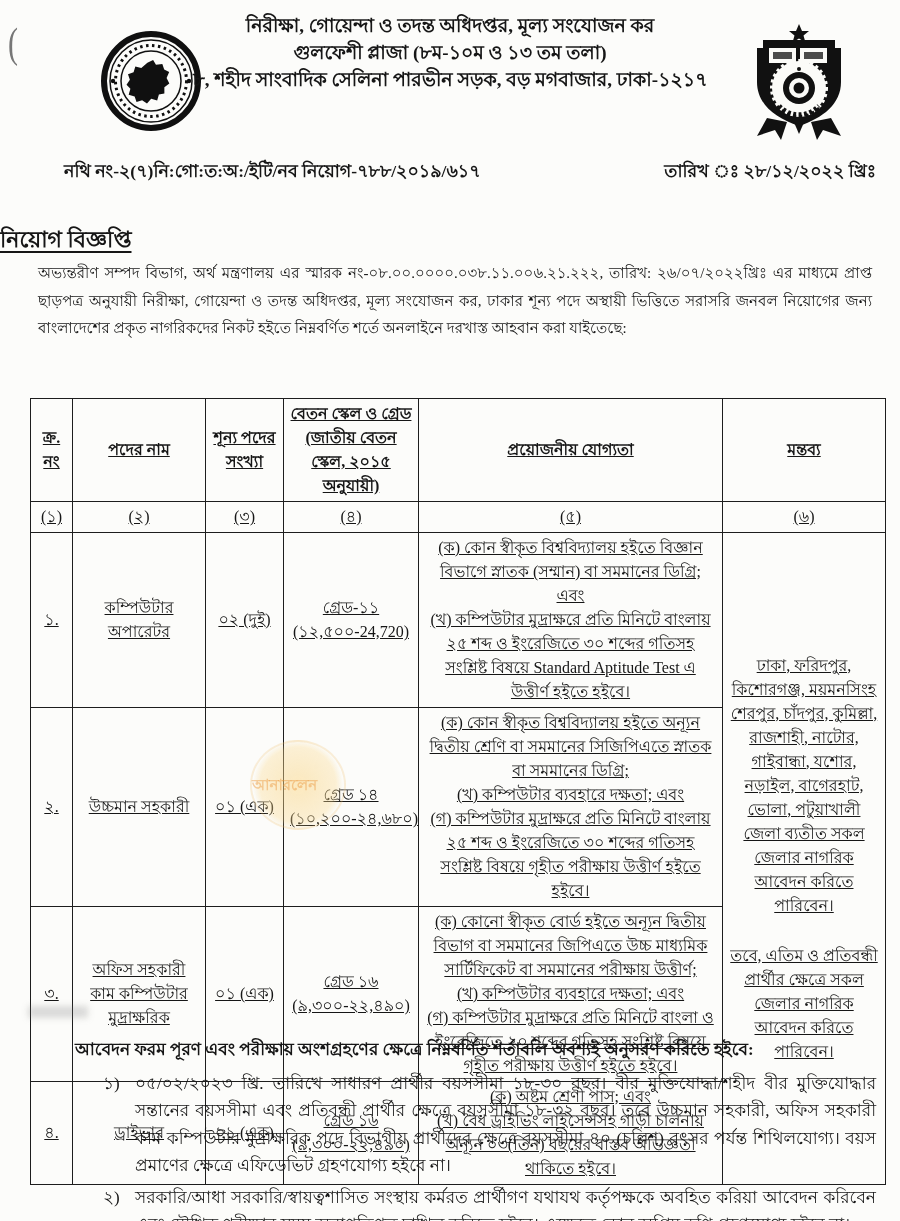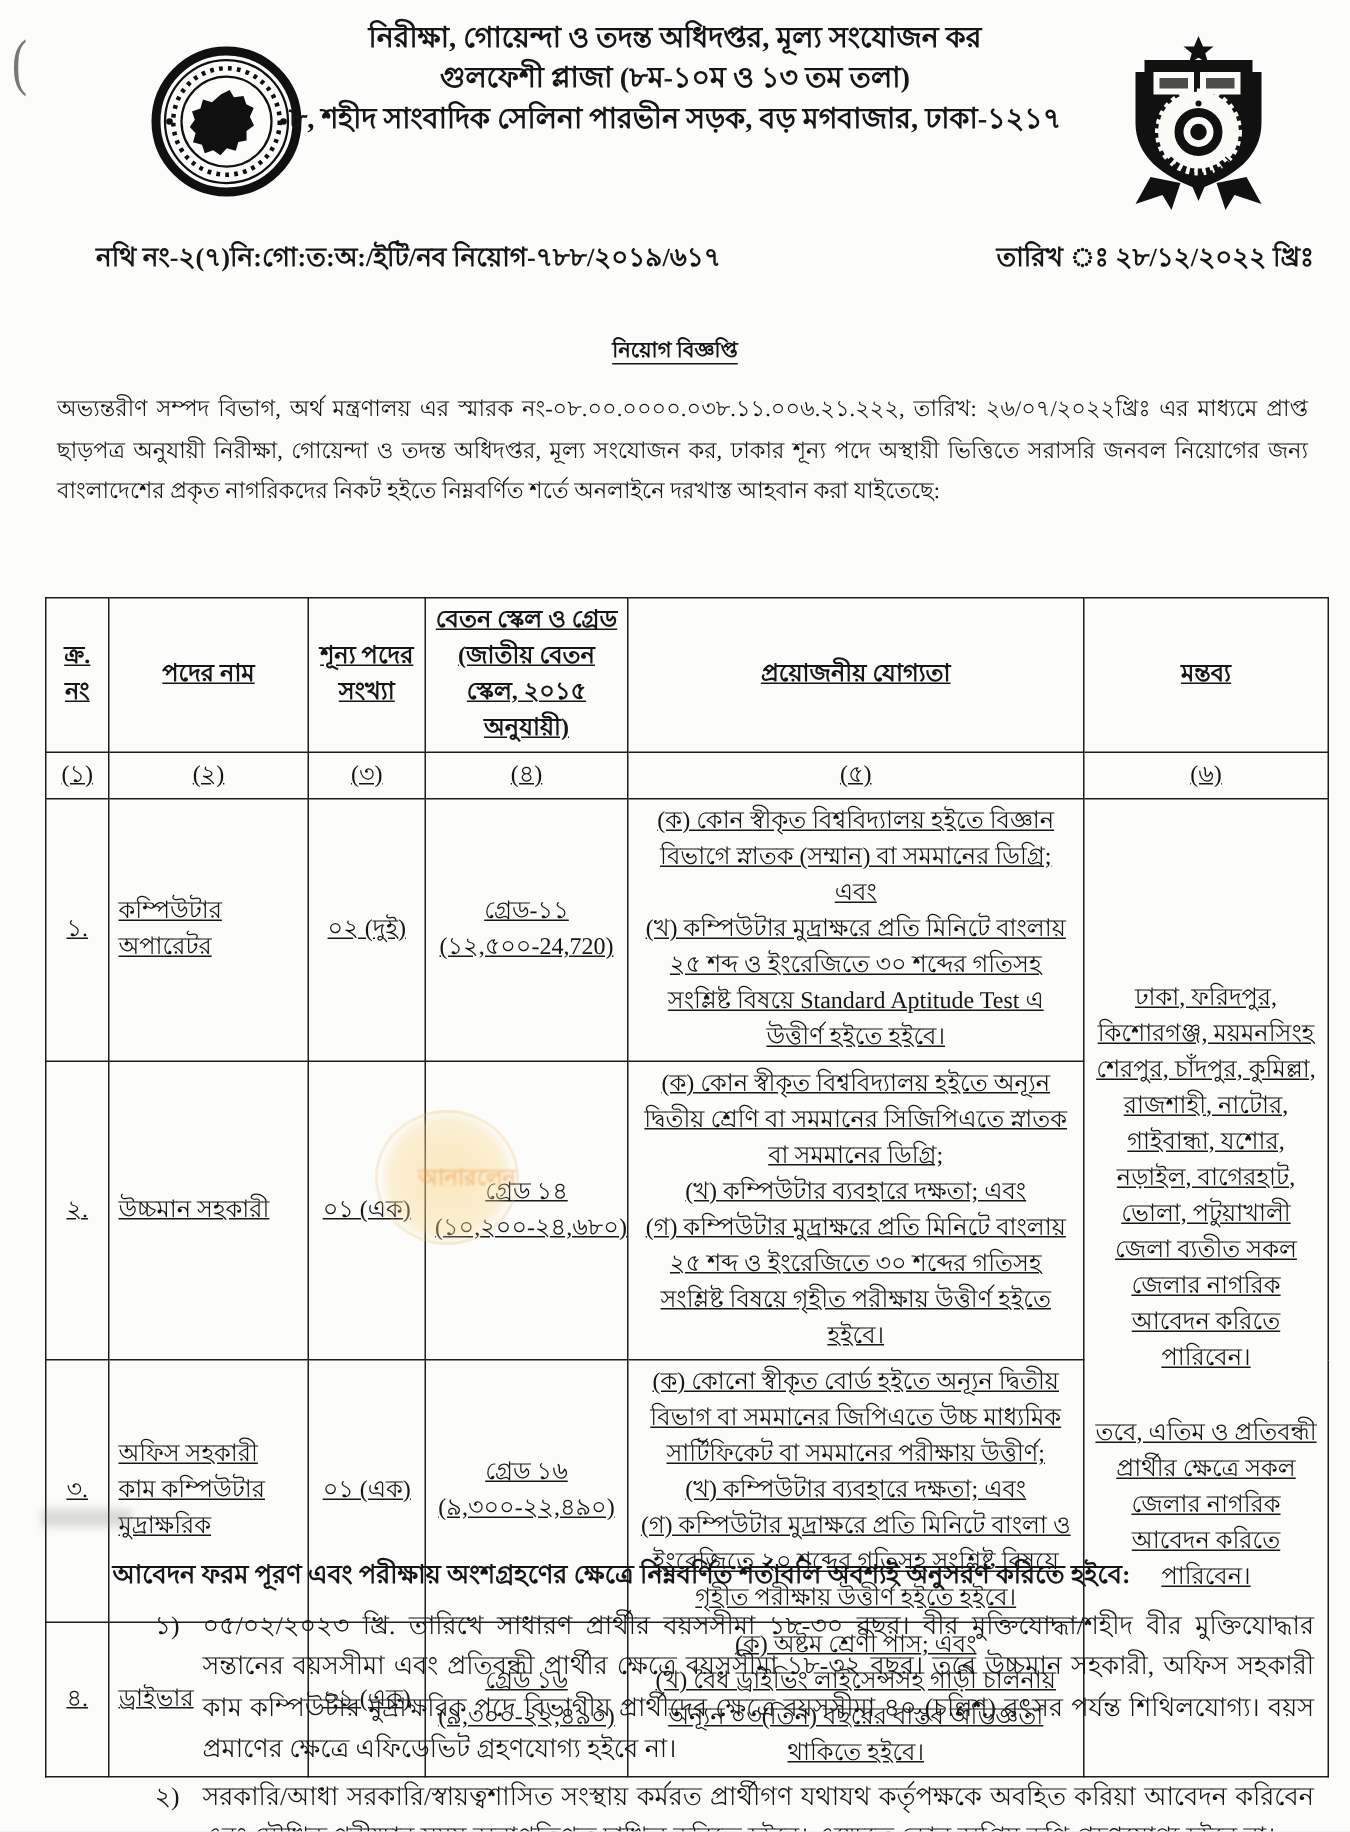--- a/index.html
+++ b/index.html
@@ -17,55 +17,55 @@
   .website{ display:inline-block; margin-top:6px; font-size:21px; font-weight:bold;
             text-decoration:underline; color:#111; letter-spacing:.5px; }
   .seal{ position:absolute; left:100px; top:30px; width:102px; height:102px; }
   .crest{ position:absolute; left:747px; top:22px; width:104px; height:118px; }
 
   
   .refline{ position:absolute; top:158px; left:64px; right:24px;
             display:flex; justify-content:space-between; font-size:17.5px; font-weight:bold; }
 
   
-  .notice-title{ position:absolute; top:222px; left:0; right:0; text-align:center;
-                 font-size:14px; font-weight:bold; }
+  .notice-title{ position:absolute; top:222px; left:0; right:0; 
+                 font-size:22px; font-weight:bold; }
   .notice-title span{ text-decoration:underline; text-underline-offset:4px; }
   .intro-para{ position:absolute; top:260px; left:38px; right:28px;
                font-size:15px; line-height:27.5px; text-align:justify; }
 
   
   table.main{ position:absolute; top:398px; left:30px; width:855px;
               border-collapse:collapse; table-layout:fixed; }
   table.main td, table.main th{ border:1.6px solid #1d1d1d; padding:3px 6px;
               font-size:16px; line-height:24px; vertical-align:middle;text-decoration:underline; }
   th.colhead{ font-weight:bold; text-align:center; font-size:16.5px; line-height:23px; padding:6px 4px; }
   td.colnum{ text-align:center; height:26px; padding:1px; font-size:16px; }
   td.sl{ text-align:center; font-size:17px; }
-  td.post{ text-align:left; font-size:17px; padding-left:5px;border-radius:26px; }
+  td.post{ text-align:center; font-size:17px; padding-left:5px;border-radius:26px; }
   td.vac{ text-align:center; font-size:17px; }
   td.grade{ text-align:center; font-size:17px; line-height:26px; }
   td.quals{ vertical-align:top; padding:5px 8px; font-size:16.5px; line-height:25px; text-align:center; }
   td.remarks{ vertical-align:middle; text-align:center; font-size:17.5px; line-height:29px; padding:6px 8px; }
   .remarks-p2{ margin-top:26px; }
   tr.r1 > td{ height:135px; } tr.r2 > td{ height:158px; }
   tr.r3 > td{ height:152px; } tr.r4 > td{ height:70px; }
 
   
   .footer{ position:absolute; top:1036px; left:75px; right:24px; font-size:17px; line-height:27.5px; }
   .footer-intro{ font-weight:bold; margin-bottom:6px; }
   .cond{ display:flex; margin-bottom:4px; }
   .cond .num{ width:32px; flex:0 0 32px; padding-left:28px; box-sizing:content-box; }
   .cond .txt{ flex:1; text-align:justify; }
 
   
   .watermark{ position:absolute; left:250px; top:740px; width:96px; height:90px; border-radius:50%;
               background:radial-gradient(circle, rgba(250,216,140,.55) 0%, rgba(250,216,140,.35) 60%, rgba(250,216,140,0) 72%);
               border:2px solid rgba(240,190,110,.25);
-              display:flex; align-items:center; justify-content:flex-end; pointer-events:none; }
+              display:flex; align-items:center; justify-content:flex-start; pointer-events:none; }
   .watermark span{ color:rgba(235,150,60,.45); font-size:15px; font-weight:bold;
                    filter:blur(.6px); white-space:nowrap; }
   .smudge{ position:absolute; left:28px; top:1006px; width:60px; height:12px;
            background:rgba(120,120,120,.25); filter:blur(3px); }
 </style>
 </head>
 <body>
 
 <div class="page">
 

